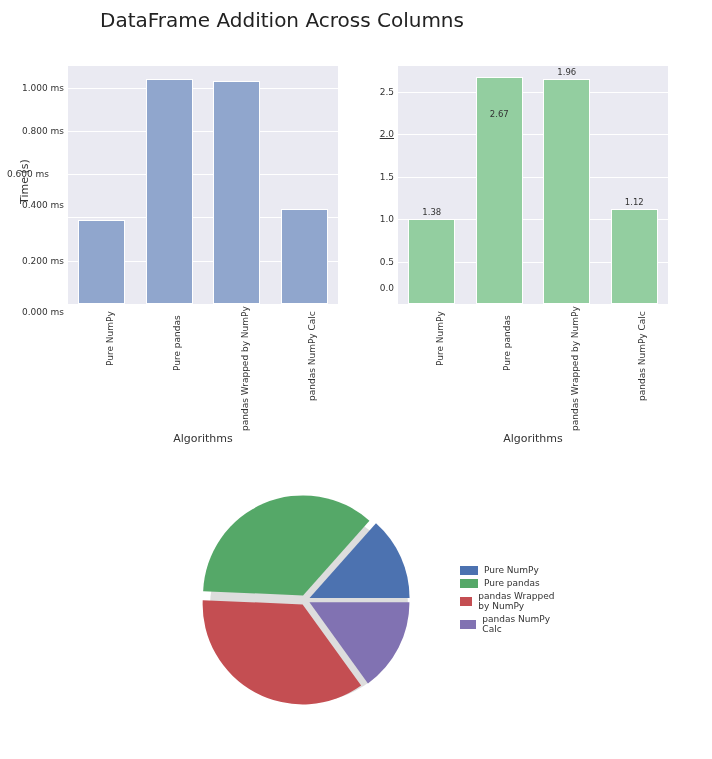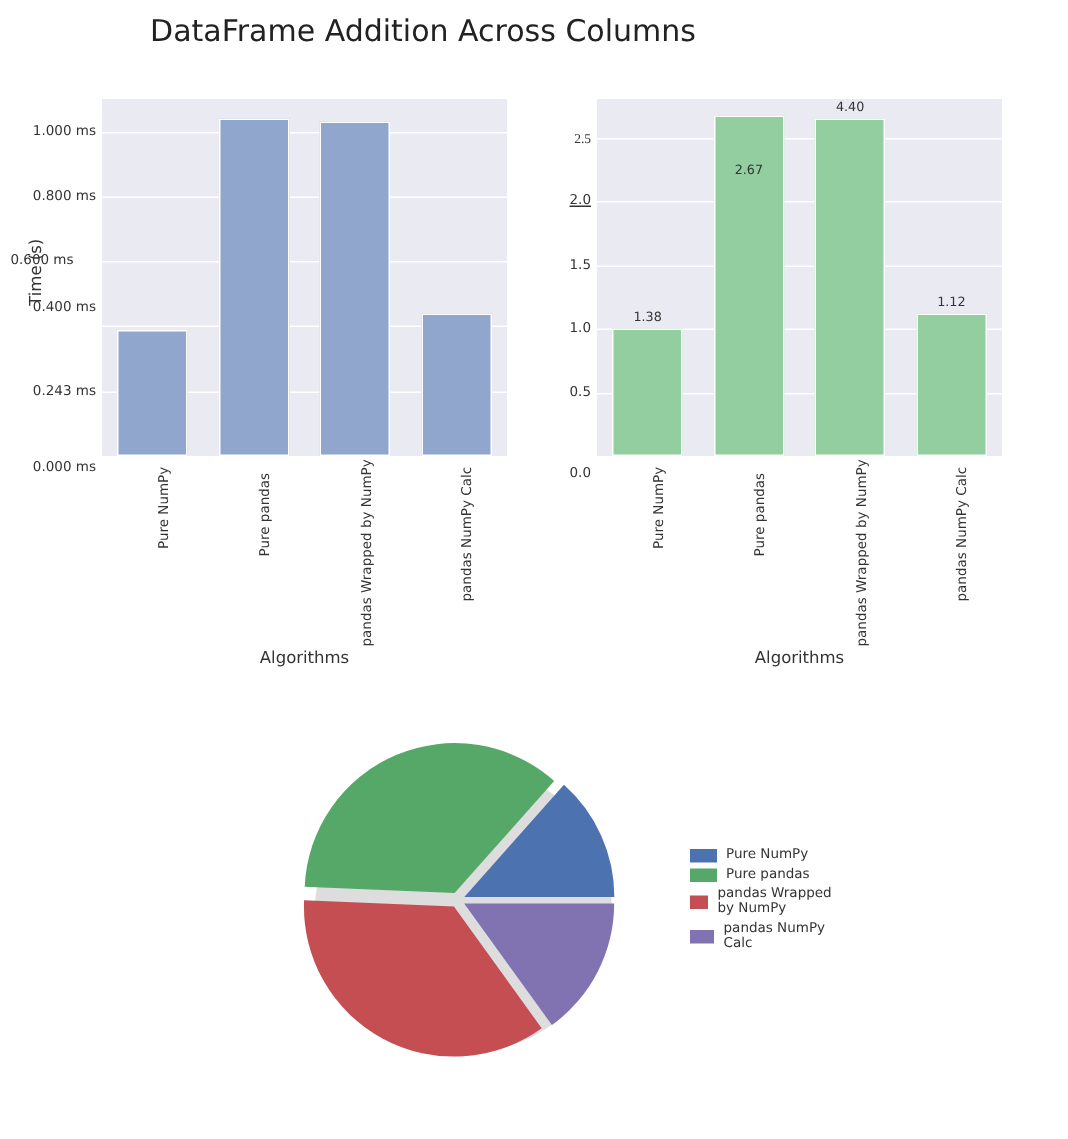--- a/index.html
+++ b/index.html
@@ -119,21 +119,21 @@
       <div class="grid-h" style="top: 108.182px;"></div>
       <div class="grid-h" style="top: 64.9091px;"></div>
       <div class="grid-h" style="top: 21.6364px;"></div>
       <div class="bar blue" style="left: 10.125px; width: 47.25px; height: 84.3818px;"></div>
       <div class="bar blue" style="left: 77.625px; width: 47.25px; height: 225.018px;"></div>
       <div class="bar blue" style="left: 145.125px; width: 47.25px; height: 222.855px;"></div>
       <div class="bar blue" style="left: 212.625px; width: 47.25px; height: 95.2px;"></div>
     </div>
   <div id="yticksL">
       <div class="ytick" style="left: 8px; width: 56px; top: 312px;">0.000 ms</div>
-      <div class="ytick" style="left: 8px; width: 56px; top: 260.727px;">0.243 ms</div>
+      <div class="ytick" style="left: 8px; width: 56px; top: 260.727px;">0.200 ms</div>
       <div class="ytick" style="left: 8px; width: 56px; top: 205px;">0.400 ms</div>
       <div class="ytick" style="left: 0; width: 56px; top: 174.182px; text-align: center;">0.600 ms</div>
       <div class="ytick" style="left: 8px; width: 56px; top: 130.909px;">0.800 ms</div>
       <div class="ytick" style="left: 8px; width: 56px; top: 87.6364px;">1.000 ms</div>
     </div>
   <div class="ylabel" style="left:-6px; top:175px; width:60px; text-align:center;">Time (s)</div>
   <div id="xcatsL">
       <div class="xcat" style="left: 104.75px; top: 366px;">Pure NumPy</div>
       <div class="xcat" style="left: 172.25px; top: 371px;">Pure pandas</div>
       <div class="xcat" style="left: 239.75px; top: 431px;">pandas Wrapped by NumPy</div>
@@ -147,37 +147,37 @@
       <div class="grid-h" style="top: 153px;"></div>
       <div class="grid-h" style="top: 110.5px;"></div>
       <div class="grid-h" style="top: 68px;"></div>
       <div class="grid-h" style="top: 25.5px;"></div>
       <div class="bar green" style="left: 10.125px; width: 47.25px; height: 85px;"></div>
       <div class="bar green" style="left: 77.625px; width: 47.25px; height: 226.95px;"></div>
       <div class="bar green" style="left: 145.125px; width: 47.25px; height: 225.25px;"></div>
       <div class="bar green" style="left: 212.625px; width: 47.25px; height: 95.2px;"></div>
     </div>
   <div id="yticksR">
-      <div class="ytick" style="left: 368px; width: 26px; top: 316px;">0.0</div>
+      <div class="ytick" style="left: 368px; width: 26px; top: 288px;">0.0</div>
       <div class="ytick" style="left: 368px; width: 26px; top: 261.5px;">0.5</div>
       <div class="ytick" style="left: 368px; width: 26px; top: 219px;">1.0</div>
       <div class="ytick" style="left: 368px; width: 26px; top: 176.5px;">1.5</div>
       <div class="ytick" style="left: 368px; width: 26px; top: 134px; text-decoration: underline;">2.0</div>
-      <div class="ytick" style="left: 368px; width: 26px; top: 91.5px; font-family: Liberation Serif, serif;">2.5</div>
+      <div class="ytick" style="left: 368px; width: 26px; top: 91.5px;">2.5</div>
     </div>
   <div id="xcatsR">
       <div class="xcat" style="left: 434.75px; top: 366px;">Pure NumPy</div>
       <div class="xcat" style="left: 502.25px; top: 371px;">Pure pandas</div>
       <div class="xcat" style="left: 569.75px; top: 431px;">pandas Wrapped by NumPy</div>
       <div class="xcat" style="left: 637.25px; top: 401px;">pandas NumPy Calc</div>
     </div>
   <div id="barlabelsR">
       <div class="barlabel" style="left: 431.75px; top: 207px;">1.38</div>
       <div class="barlabel" style="left: 499.25px; top: 65.05px; margin-top: 44px;">2.67</div>
-      <div class="barlabel" style="left: 566.75px; top: 66.75px;">4.40</div>
+      <div class="barlabel" style="left: 566.75px; top: 66.75px;">1.96</div>
       <div class="barlabel" style="left: 634.25px; top: 196.8px;">1.12</div>
     </div>
   <div class="xlabel" style="left:398px; top:432px; width:270px;">Algorithms</div>
 
   <div class="pie-wrap" style="left:185px; top:480px; width:240px; height:240px;">
     <svg id="pieSvg" width="240" height="240" viewBox="0 0 240 240">
         <ellipse cx="124" cy="126" rx="99" ry="96" fill="#bbb" opacity="0.5"></ellipse>
         <path d="M 124.56083134248466 117.95089837601707 L 224.56083134248468 117.95089837601707 A 100 100 0 0 0 190.97029161920858 43.18604309123617 Z" fill="#4c72b0"></path>
         <path d="M 118.04764006724139 115.39692595182754 L 184.4571003439653 40.63207066704665 A 100 100 0 0 0 18.13677734124866 111.17560988360478 Z" fill="#55a868"></path>
         <path d="M 117.62906325273477 124.40211982350178 L 17.718200526742038 120.18080375527902 A 100 100 0 0 0 176.13396311226543 205.50191447445198 Z" fill="#c44e52"></path>

